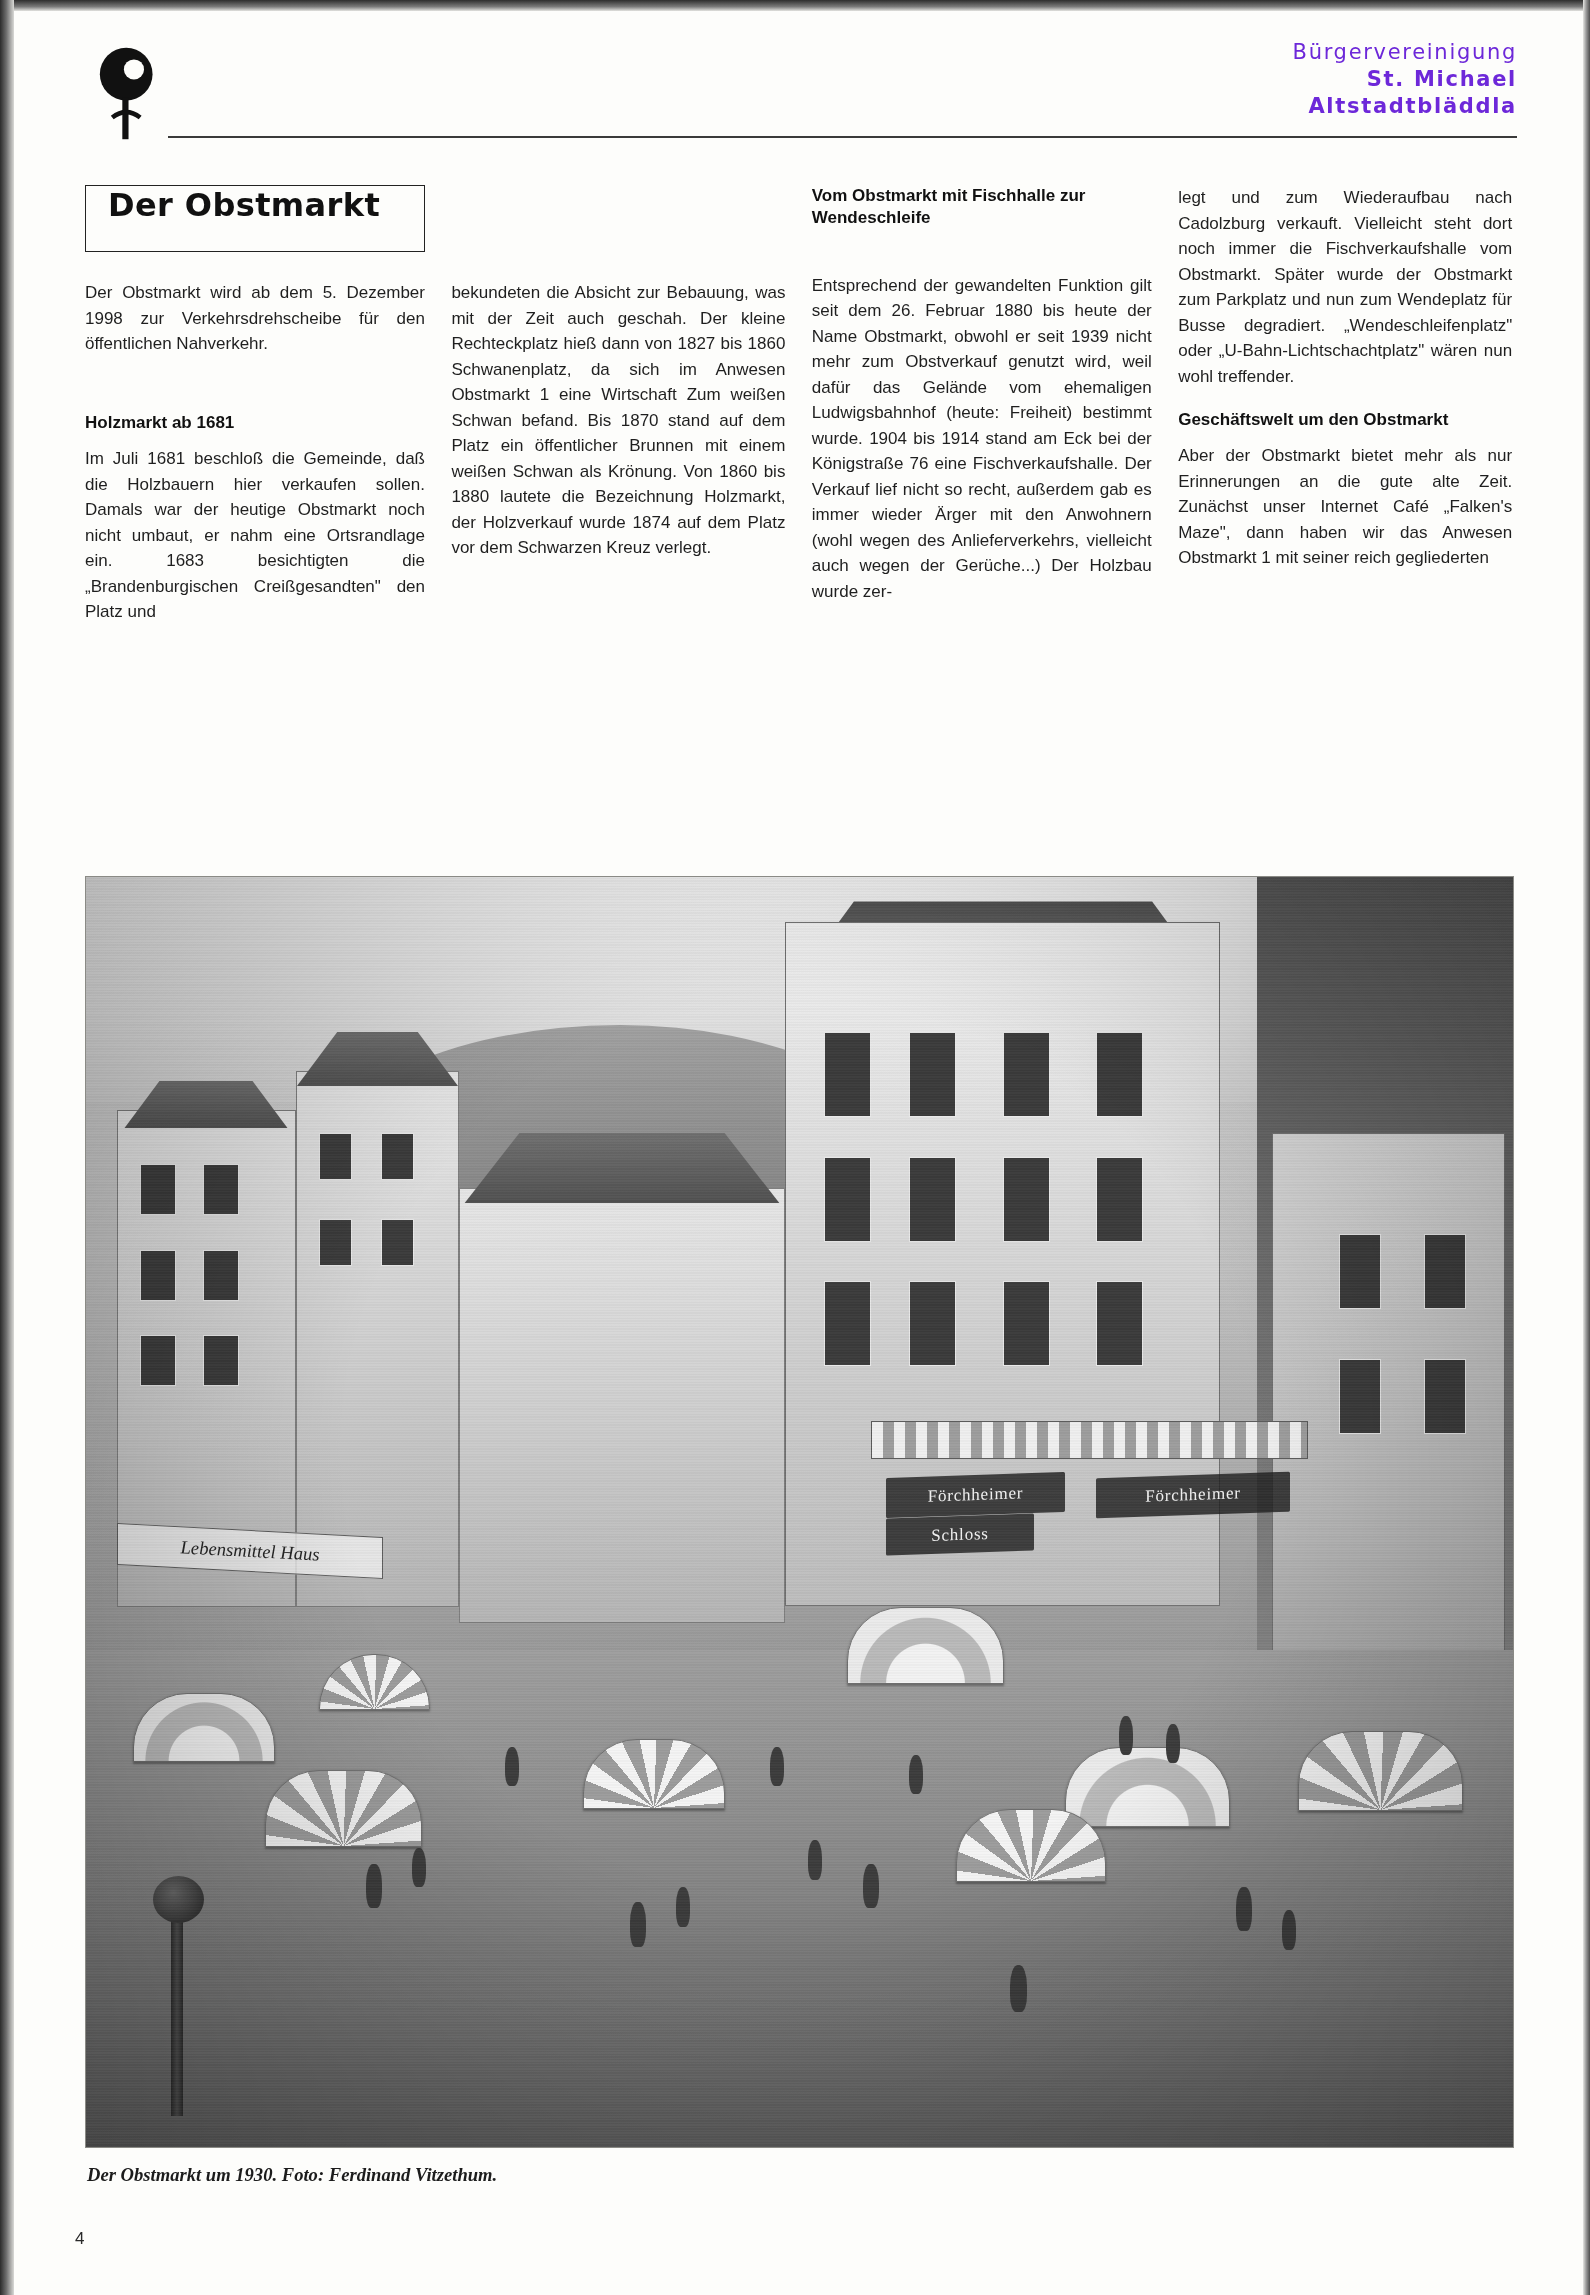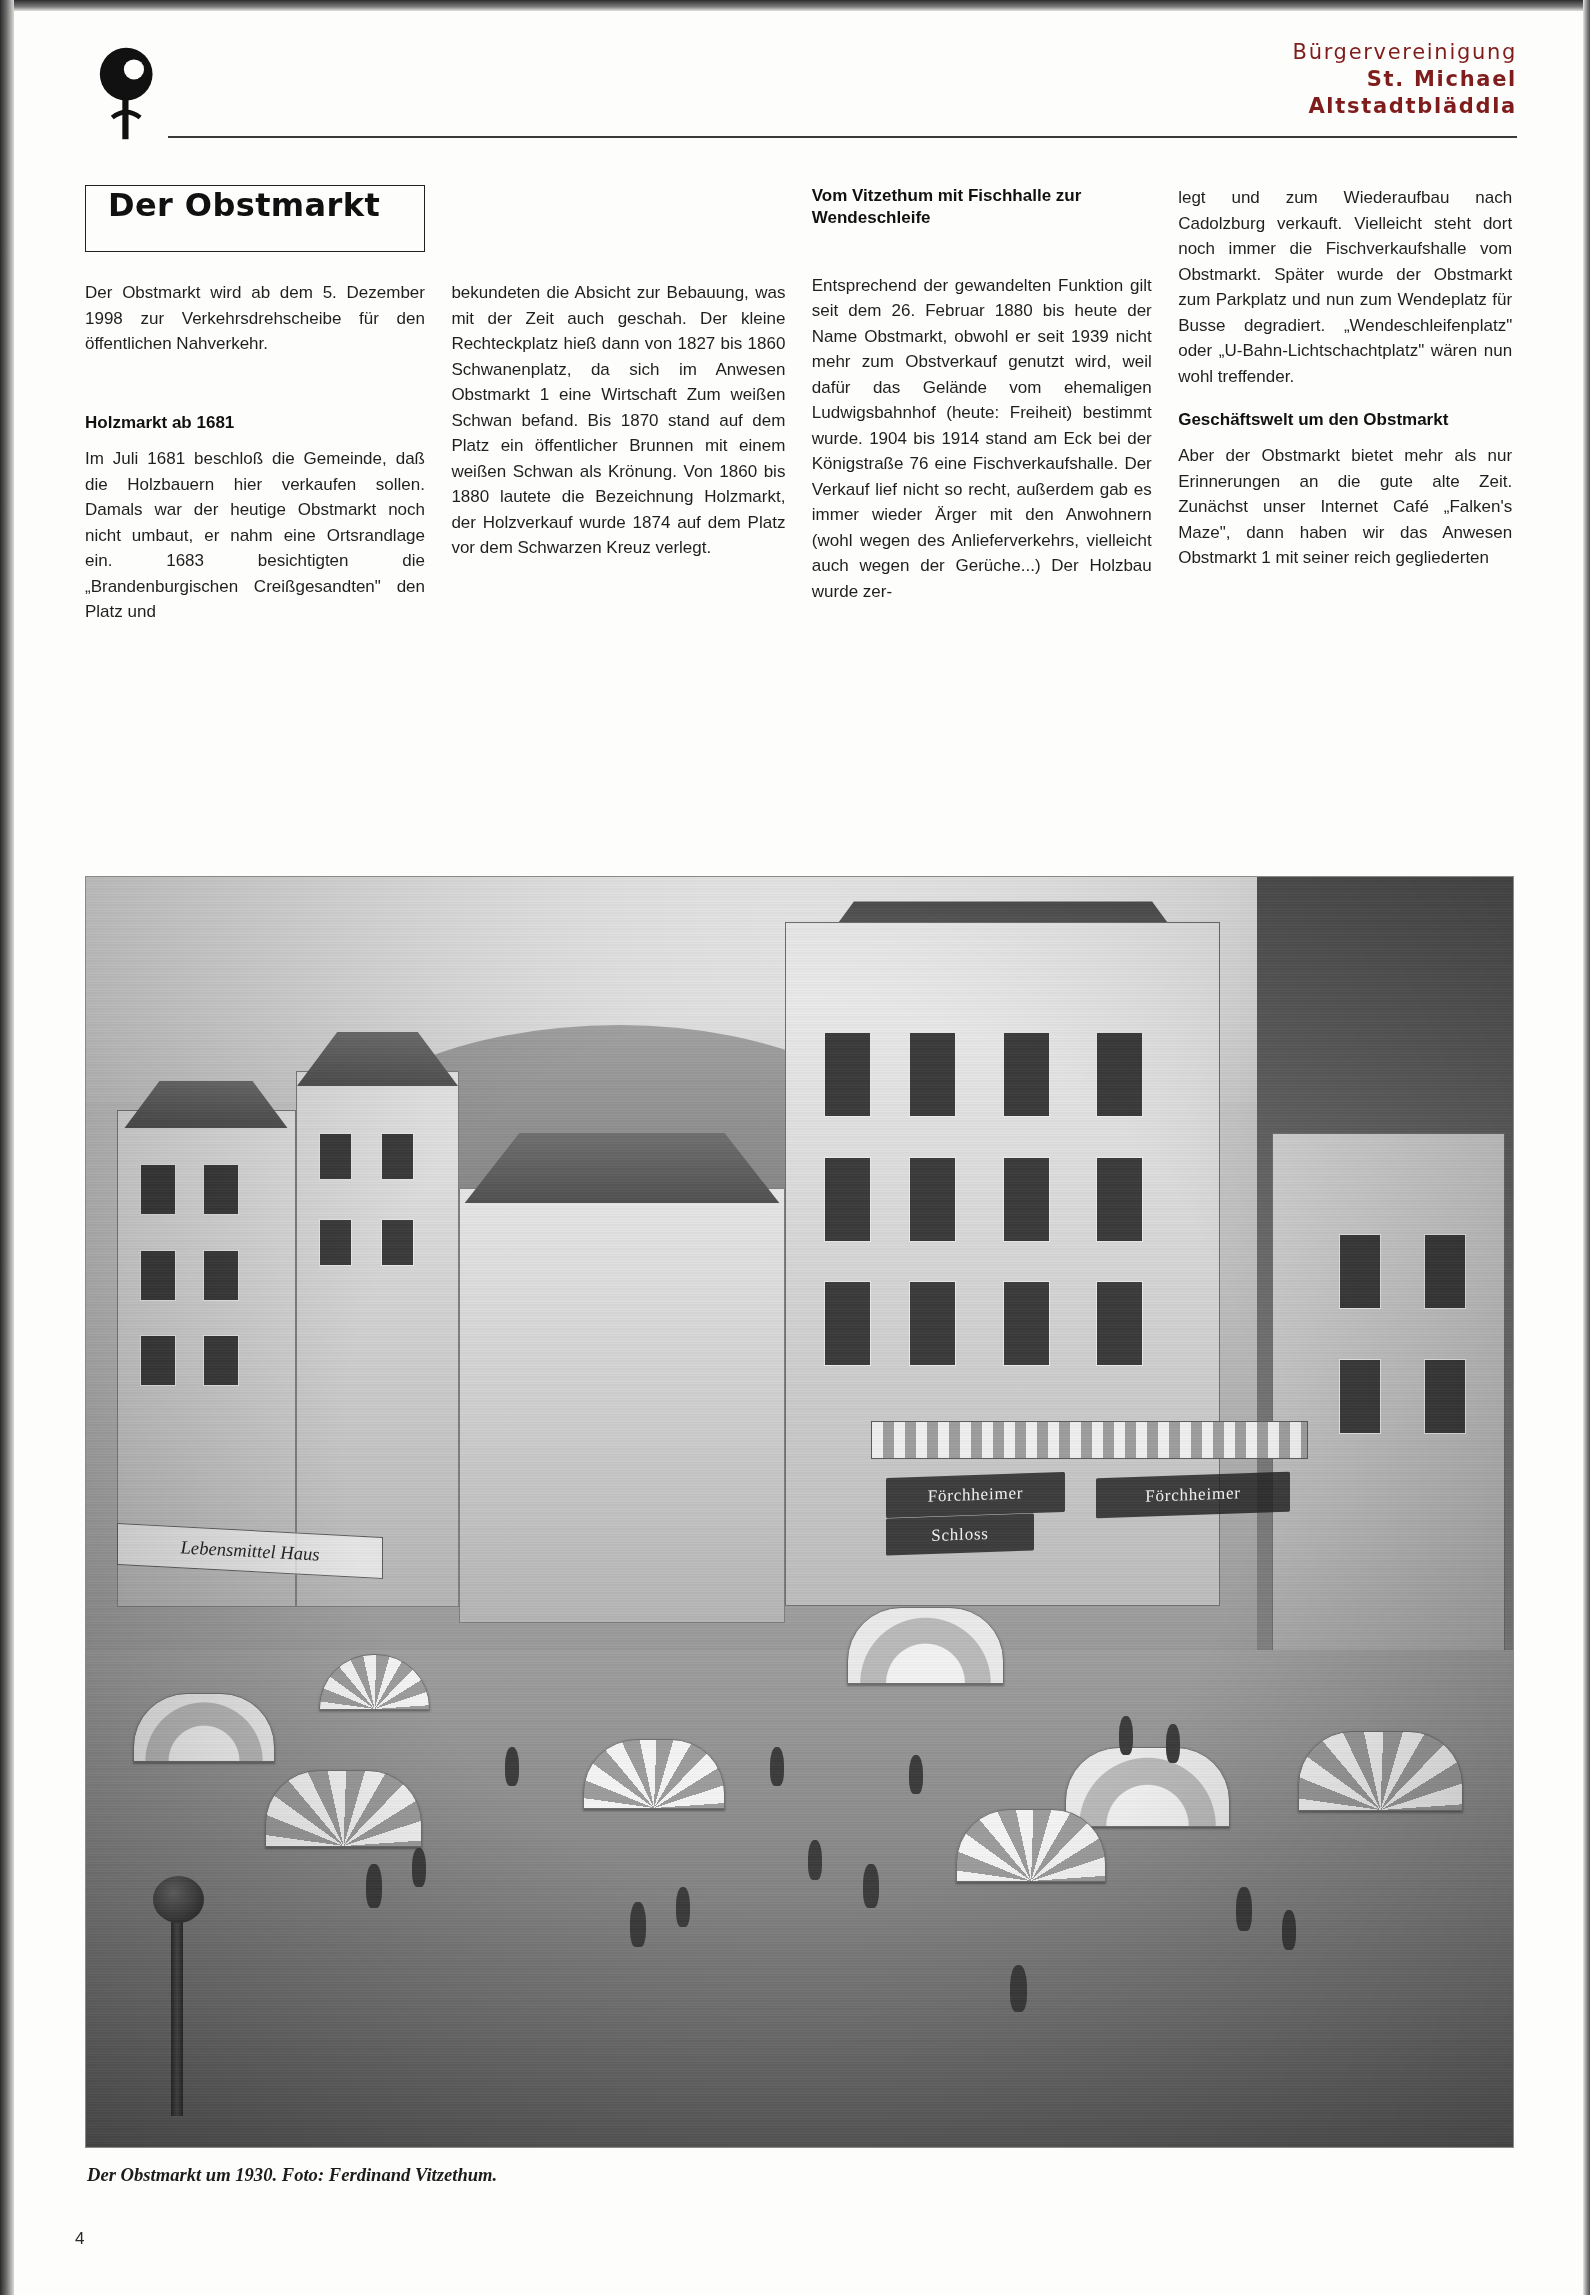--- a/index.html
+++ b/index.html
@@ -57,21 +57,21 @@
   .masthead-titles {
     position: absolute;
     right: 0; top: 1.6px;
     text-align: right;
     line-height: 1.30;
   }
   .masthead-titles div {
     font-family: "DejaVu Sans", sans-serif;
     font-size: 21px;
     letter-spacing: 1.7px;
-    color: #7f1d1d;
+    color: #6d28d9;
   }
   .masthead-titles .l1 { font-weight: 400; }
   .masthead-titles .l2 { font-weight: 700; }
   .masthead-titles .l3 { font-weight: 700; }
   .masthead-rule {
     position: absolute;
     left: 93px; top: 99px;
     width: 1349px; height: 1.6px;
     background: #3a3a3a;
   }
@@ -322,21 +322,21 @@
       <div class="subhead">Holzmarkt ab 1681</div>
       <p class="body">Im Juli 1681 beschloß die Gemeinde, daß die Holzbauern hier verkaufen sollen. Damals war der heutige Obstmarkt noch nicht umbaut, er nahm eine Ortsrandlage ein. 1683 besichtigten die „Brandenburgischen Creißgesandten" den Platz und</p>
     </div>
 
     <div class="col col-2">
       <div style="height:95px"></div>
       <p class="body">bekundeten die Absicht zur Bebauung, was mit der Zeit auch geschah. Der kleine Rechteckplatz hieß dann von 1827 bis 1860 Schwanenplatz, da sich im Anwesen Obstmarkt 1 eine Wirtschaft Zum weißen Schwan befand. Bis 1870 stand auf dem Platz ein öffentlicher Brunnen mit einem weißen Schwan als Krönung. Von 1860 bis 1880 lautete die Bezeichnung Holzmarkt, der Holzverkauf wurde 1874 auf dem Platz vor dem Schwarzen Kreuz verlegt.</p>
     </div>
 
     <div class="col col-3">
-      <div class="subhead subhead-top">Vom Vitzethum mit Fischhalle zur Wendeschleife</div>
+      <div class="subhead subhead-top">Vom Obstmarkt mit Fischhalle zur Wendeschleife</div>
       <div style="height:26.4px"></div>
       <p class="body">Entsprechend der gewandelten Funktion gilt seit dem 26. Februar 1880 bis heute der Name Obstmarkt, obwohl er seit 1939 nicht mehr zum Obstverkauf genutzt wird, weil dafür das Gelände vom ehemaligen Ludwigsbahnhof (heute: Freiheit) bestimmt wurde. 1904 bis 1914 stand am Eck bei der Königstraße 76 eine Fischverkaufshalle. Der Verkauf lief nicht so recht, außerdem gab es immer wieder Ärger mit den Anwohnern (wohl wegen des Anlieferverkehrs, vielleicht auch wegen der Gerüche...) Der Holzbau wurde zer-</p>
     </div>
 
     <div class="col col-4">
       <p class="body">legt und zum Wiederaufbau nach Cadolzburg verkauft. Vielleicht steht dort noch immer die Fischverkaufshalle vom Obstmarkt. Später wurde der Obstmarkt zum Parkplatz und nun zum Wendeplatz für Busse degradiert. „Wendeschleifenplatz" oder „U-Bahn-Lichtschachtplatz" wären nun wohl treffender.</p>
       <div class="subhead">Geschäftswelt um den Obstmarkt</div>
       <p class="body">Aber der Obstmarkt bietet mehr als nur Erinnerungen an die gute alte Zeit. Zunächst unser Internet Café „Falken's Maze", dann haben wir das Anwesen Obstmarkt 1 mit seiner reich gegliederten</p>
     </div>
 

